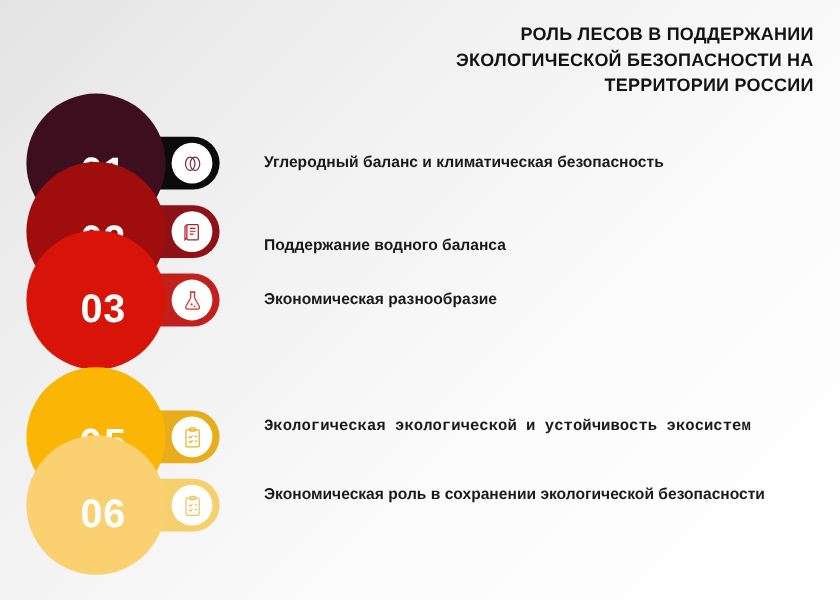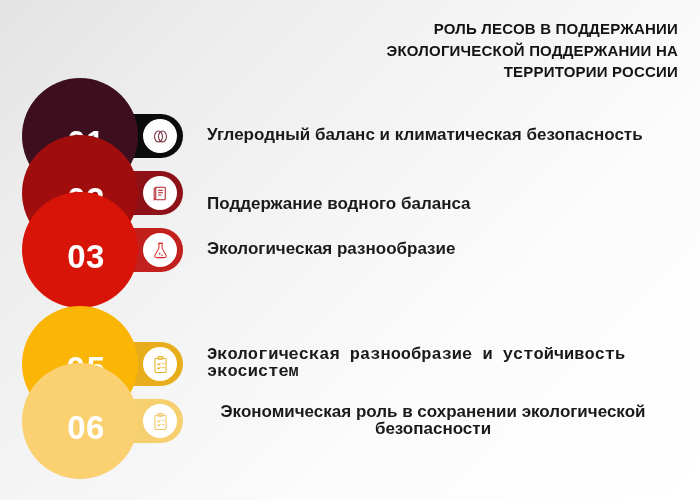--- a/index.html
+++ b/index.html
@@ -88,51 +88,51 @@
     background: #ffffff;
     display: flex;
     align-items: center;
     justify-content: center;
   }
   .iconwrap svg { display: block; }
 
   
   .label {
     position: absolute;
-    left: 207px;
+    left: 220px;
     width: 452px;
     color: #1a1a1a;
     font-weight: bold;
-    font-size: 17px;
+    font-size: 13px;
     line-height: 17px;
   }
 
   
   .r1 { top: 78px; }
   .r2 { top: 135px; }
   .r3 { top: 192px; }
   .r4 { top: 249px; }
   .r5 { top: 306px; font-family: Liberation Mono, monospace; }
   .r6 { top: 363px; padding-left: 24px; }
 
   .r1 .label { top: 48px; }
   .r2 .label { top: 48px; margin-top: 12px; }
   .r3 .label { top: 48px; }
   .r4 .label { top: 48px; }
   .r5 .label { top: 40px; }
-  .r6 .label { top: 40px; text-align: center; }
+  .r6 .label { top: 40px; }
 </style>
 </head>
 <body>
 
 <div id="poster">
 
   <div id="title">
     <span class="tline">РОЛЬ ЛЕСОВ В ПОДДЕРЖАНИИ</span>
-    <span class="tline">ЭКОЛОГИЧЕСКОЙ ПОДДЕРЖАНИИ НА</span>
+    <span class="tline">ЭКОЛОГИЧЕСКОЙ БЕЗОПАСНОСТИ НА</span>
     <span class="tline">ТЕРРИТОРИИ РОССИИ</span>
   </div>
 
   <div class="row r1" style="z-index: 10;">
     <div class="pill" style="background: rgb(11, 11, 11);"></div>
     <div class="disc" style="background: rgb(61, 15, 30);">
       <span class="num">01</span>
     </div>
     <div class="iconwrap">
       <svg width="19" height="19" viewBox="0 0 24 24" fill="none" stroke="#7a2d3f" stroke-width="1.3">
@@ -166,40 +166,40 @@
       <span class="num">03</span>
     </div>
     <div class="iconwrap">
       <svg width="19" height="19" viewBox="0 0 24 24" fill="none" stroke="#d8322c" stroke-width="1.3">
         <path d="M10 3 L10 9 L5 18 Q4 21 7 21 L17 21 Q20 21 19 18 L14 9 L14 3 Z"></path>
         <line x1="9" y1="3" x2="15" y2="3"></line>
         <circle cx="11" cy="16" r="1.1" fill="#d8322c" stroke="none"></circle>
         <circle cx="14" cy="18" r="0.9" fill="#d8322c" stroke="none"></circle>
       </svg>
     </div>
-    <div class="label">Экологическая разнообразие</div>
+    <div class="label">Экономическая разнообразие</div>
   </div>
 
 
   <div class="row r5" style="z-index: 14;">
     <div class="pill" style="background: rgb(231, 173, 27);"></div>
     <div class="disc" style="background: rgb(251, 181, 4);">
       <span class="num">05</span>
     </div>
     <div class="iconwrap">
       <svg width="19" height="19" viewBox="0 0 24 24" fill="none" stroke="#e8b128" stroke-width="1.3">
         <rect x="5" y="4" width="14" height="18" rx="1.5"></rect>
         <rect x="9" y="2" width="6" height="3.5" rx="1"></rect>
         <path d="M8 11 l1.6 1.6 L12 10"></path>
         <line x1="14" y1="11" x2="17" y2="11"></line>
         <path d="M8 16 l1.6 1.6 L12 15"></path>
         <line x1="14" y1="16" x2="17" y2="16"></line>
       </svg>
     </div>
-    <div class="label">Экологическая разнообразие и устойчивость экосистем</div>
+    <div class="label">Экологическая экологической и устойчивость экосистем</div>
   </div>
 
   <div class="row r6" style="z-index: 15;">
     <div class="pill" style="background: rgb(246, 207, 110);"></div>
     <div class="disc" style="background: rgb(251, 208, 113);">
       <span class="num">06</span>
     </div>
     <div class="iconwrap">
       <svg width="19" height="19" viewBox="0 0 24 24" fill="none" stroke="#efc463" stroke-width="1.3">
         <rect x="5" y="4" width="14" height="18" rx="1.5"></rect>

